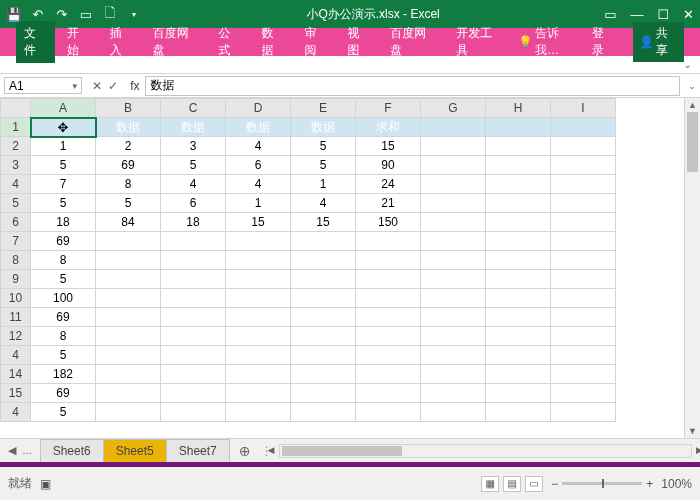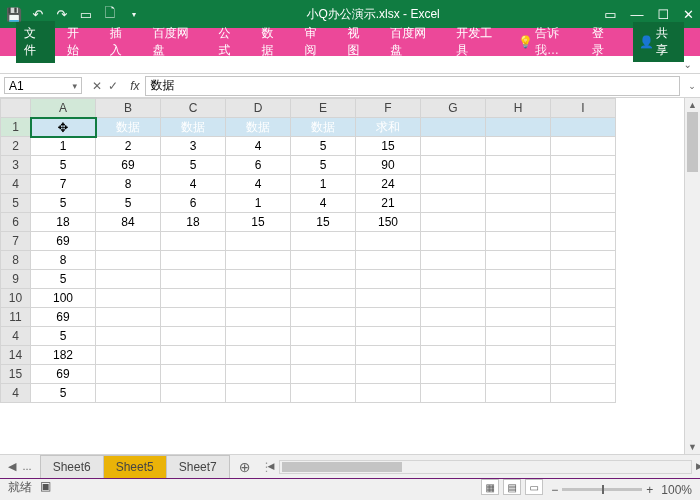--- a/index.html
+++ b/index.html
@@ -14,21 +14,21 @@
 .ribbon .tab{padding:4px 8px;cursor:pointer}
 .ribbon .tab.file{background:#0e6a37}
 .ribbon .spacer{flex:1}
 .ribbon .tell{display:flex;align-items:center;gap:2px;font-size:11px;opacity:.9}
 .ribbon .share{background:#0e6a37;padding:3px 6px;margin-left:6px;display:flex;align-items:center;gap:2px}
 .collapse{height:18px;border-bottom:1px solid #d4d4d4;display:flex;justify-content:flex-end;align-items:center;padding-right:8px;color:#666}
 .fbar{height:24px;border-bottom:1px solid #d4d4d4;display:flex;align-items:center}
 .namebox{width:78px;height:17px;border:1px solid #c4c4c4;margin:16px 4px;padding:0 4px;display:flex;align-items:center;background:#fff}
 .namebox .dd{margin-left:auto;color:#666;font-size:9px}
 .fxbtns{display:flex;gap:6px;padding:0 6px;color:#666}
-.fx{font-style:italic;padding:0 6px;color:#444}
+.fx{padding:0 6px;color:#444}
 .fxinput{flex:1;height:20px;border:1px solid #c4c4c4;margin-right:4px;padding:0 4px;display:flex;align-items:center;background:#fff}
 .fxexpand{width:16px;color:#666;text-align:center;font-size:9px}
 .gridwrap{flex:1;display:flex;overflow:hidden}
 .grid{flex:1;overflow:hidden;position:relative}
 table{border-collapse:collapse;table-layout:fixed}
 th,td{border:1px solid #d4d4d4;height:19px;padding:0;text-align:center;font-size:12px;background:#fff;overflow:hidden;white-space:nowrap}
 th{background:#e6e6e6;color:#444;font-weight:normal}
 .corner{width:30px;background:#e6e6e6}
 .colh{width:65px}
 .rowh{width:30px;background:#e6e6e6;color:#444;text-align:center}
@@ -43,21 +43,21 @@
 .vscroll .arr{position:absolute;left:0;right:0;text-align:center;color:#666;font-size:9px}
 .sheetbar{height:24px;border-top:1px solid #d4d4d4;display:flex;align-items:center;background:#f0f0f0}
 .navbtns{display:flex;gap:6px;padding:0 8px;color:#666}
 .navbtns span{font-size:11px}
 .tabs{display:flex;align-items:flex-start;height:100%}
 .stab{padding:4px 12px;border:1px solid #c4c4c4;border-bottom:none;background:#e6e6e6;margin-right:-1px;font-size:12px;color:#444}
 .stab.active{background:#eab308;border-bottom:1px solid #fff}
 .addsheet{padding:0 10px;color:#666;font-size:14px}
 .hscroll{flex:1;margin:0 8px;height:14px;background:#f0f0f0;border:1px solid #d4d4d4;position:relative}
 .hscroll .thumb{position:absolute;left:2px;top:1px;bottom:1px;width:120px;background:#c4c4c4}
-.status{height:22px;background:#f0f0f0;border-top:1px solid #701a75;display:flex;padding:0 8px;color:#555;font-size:11px}
+.status{height:38px;background:#f0f0f0;border-top:5px solid #701a75;display:flex;align-items:center;padding:0 8px;color:#555;font-size:11px}
 .status .sp{flex:1}
 .views{display:flex;gap:4px;margin-right:8px}
 .views span{width:18px;height:16px;border:1px solid #c4c4c4;background:#fff;display:inline-flex;align-items:center;justify-content:center;font-size:10px}
 .zoom{display:flex;align-items:center;gap:4px}
 .zslider{width:80px;height:3px;background:#c4c4c4;position:relative}
 .zslider::after{content:"";position:absolute;left:50%;top:-3px;width:2px;height:9px;background:#666}
 </style>
 </head>
 <body>
 
@@ -266,20 +266,32 @@
             <td></td>
             <td></td>
             <td></td>
             <td></td>
             <td></td>
             <td></td>
             <td></td>
             <td></td>
           </tr>
           <tr>
+            <td class="rowh">12</td>
+            <td>8</td>
+            <td></td>
+            <td></td>
+            <td></td>
+            <td></td>
+            <td></td>
+            <td></td>
+            <td></td>
+            <td></td>
+          </tr>
+          <tr>
             <td class="rowh">4</td>
             <td>5</td>
             <td></td>
             <td></td>
             <td></td>
             <td></td>
             <td></td>
             <td></td>
             <td></td>
             <td></td>

